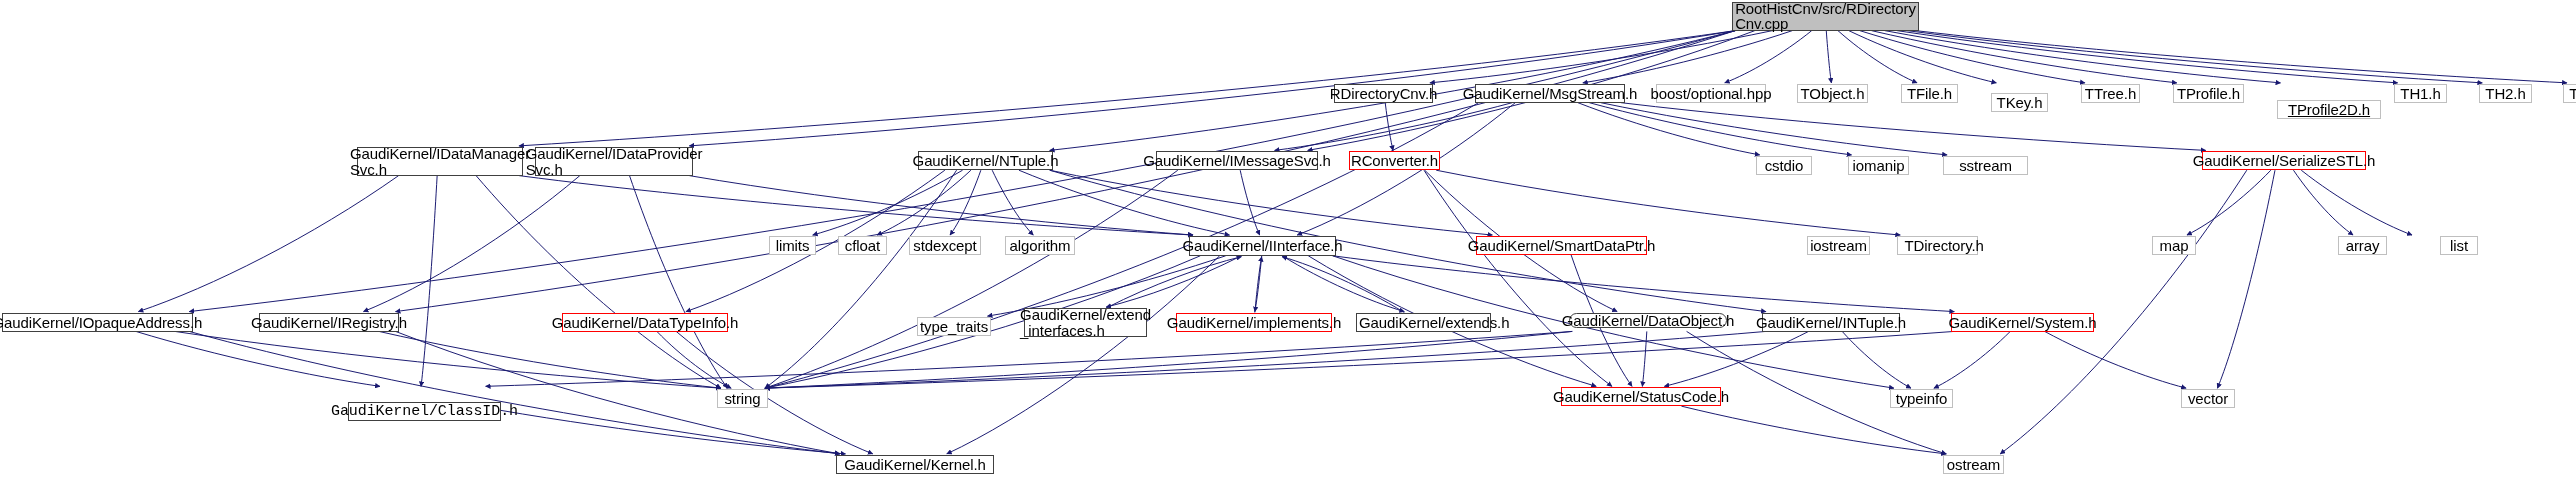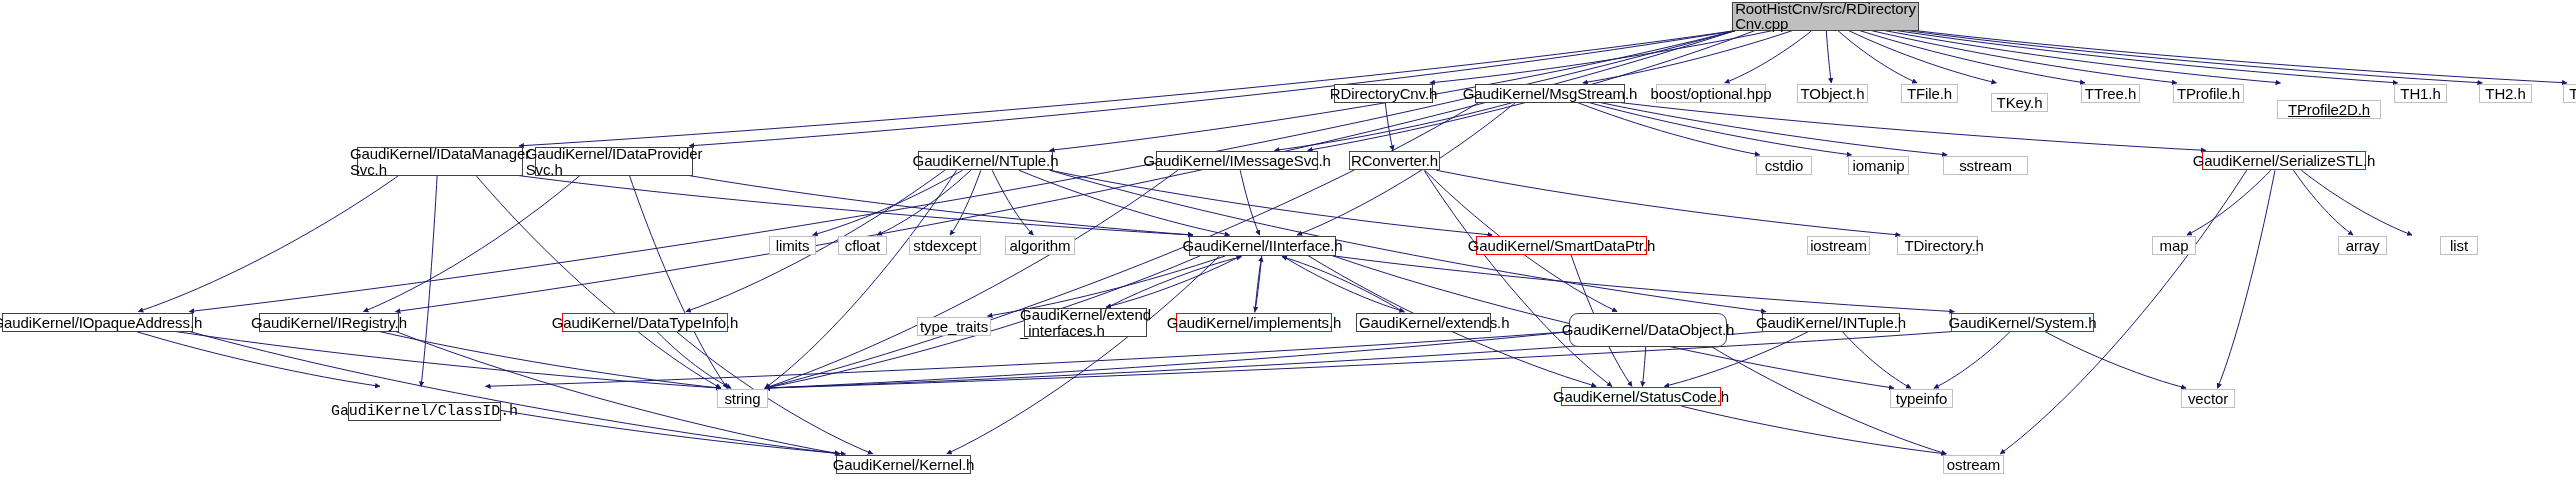--- a/index.html
+++ b/index.html
@@ -189,25 +189,25 @@
       <div class="node plain" style="left: 2338px; top: 236px; width: 49px; height: 19px;">array</div>
       <div class="node plain" style="left: 2408px; top: 236px; width: 38px; height: 19px; margin-left: 32px;">list</div>
       <div class="node doc" style="left: 1.8px; top: 313px; width: 191px; height: 19px;">GaudiKernel/IOpaqueAddress.h</div>
       <div class="node doc" style="left: 259px; top: 313px; width: 140px; height: 19px;">GaudiKernel/IRegistry.h</div>
       <div class="node red" style="left: 562px; top: 313px; width: 166px; height: 19px;">GaudiKernel/DataTypeInfo.h</div>
       <div class="node plain" style="left: 917px; top: 317px; width: 74px; height: 19px;">type_traits</div>
       <div class="node doc" style="left: 1024px; top: 308px; width: 123px; height: 29px;">GaudiKernel/extend
 _interfaces.h</div>
       <div class="node red" style="left: 1176px; top: 313px; width: 156px; height: 19px;">GaudiKernel/implements.h</div>
       <div class="node doc" style="left: 1356px; top: 313px; width: 135px; height: 19px; padding-left: 24px;">GaudiKernel/extends.h</div>
-      <div class="node doc" style="left: 1569px; top: 313px; width: 158px; height: 34px; border-radius: 9px;">GaudiKernel/DataObject.h</div>
+      <div class="node doc" style="left: 1569px; top: 313px; width: 158px; height: 15px; border-radius: 9px;">GaudiKernel/DataObject.h</div>
       <div class="node doc" style="left: 1762px; top: 313px; width: 138px; height: 19px;">GaudiKernel/INTuple.h</div>
       <div class="node red" style="left: 1951px; top: 313px; width: 143px; height: 19px;">GaudiKernel/System.h</div>
       <div class="node doc" style="left: 348px; top: 402px; width: 153px; height: 19px; font-family: Liberation Mono, monospace;">GaudiKernel/ClassID.h</div>
       <div class="node plain" style="left: 717px; top: 389px; width: 51px; height: 19px;">string</div>
       <div class="node red" style="left: 1561px; top: 387px; width: 160px; height: 19px;">GaudiKernel/StatusCode.h</div>
       <div class="node plain" style="left: 1890px; top: 389px; width: 63px; height: 19px;">typeinfo</div>
       <div class="node plain" style="left: 2181px; top: 389px; width: 54px; height: 19px;">vector</div>
-      <div class="node doc" style="left: 836px; top: 455px; width: 135px; height: 19px;">GaudiKernel/Kernel.h</div>
+      <div class="node doc" style="left: 836px; top: 455px; width: 158px; height: 19px;">GaudiKernel/Kernel.h</div>
       <div class="node plain" style="left: 1943px; top: 455px; width: 61px; height: 19px;">ostream</div>
     </div>
 </div>
 
 
 </body></html>

